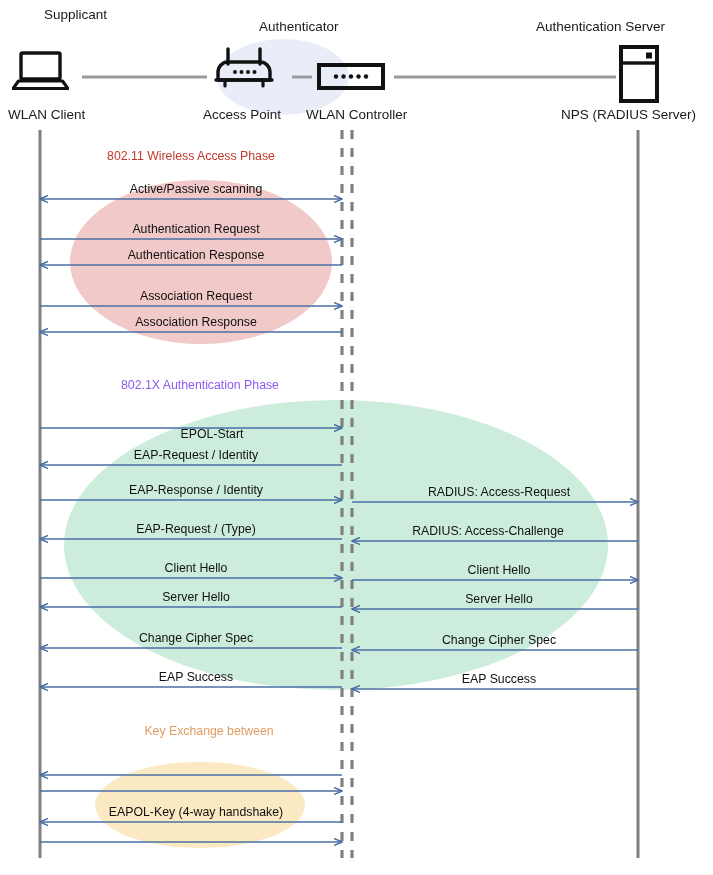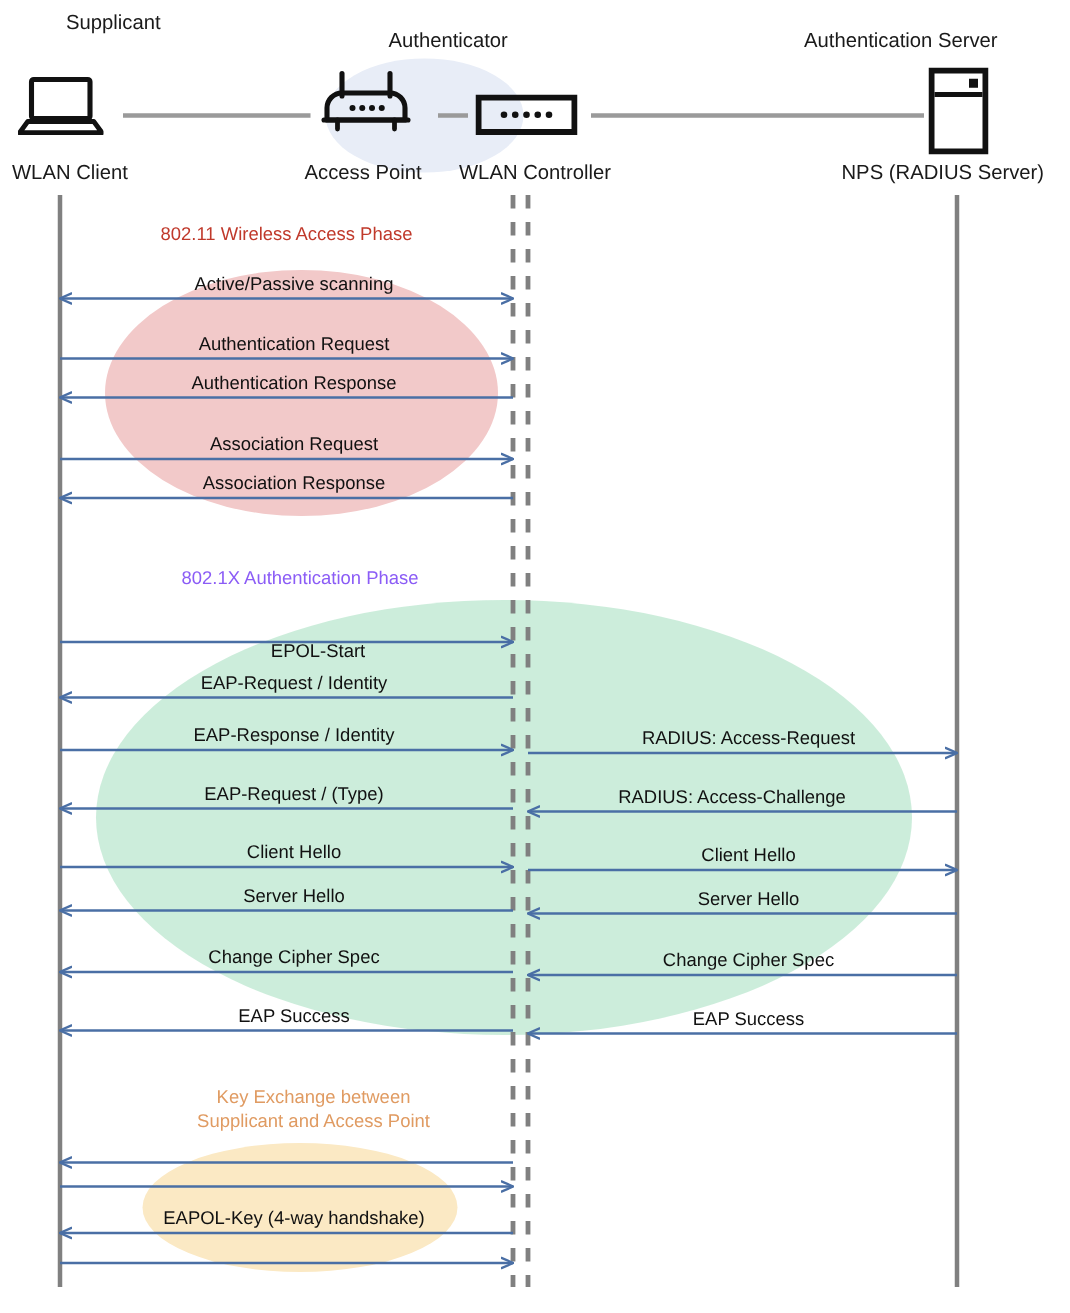--- a/index.html
+++ b/index.html
@@ -167,21 +167,20 @@
   <div class="node-sublabel" style="left:561px; top:108px;">NPS (RADIUS Server)</div>
 
   <div class="phase-label" style="left:191px; top:148px; color:#C0392B;">
     <div>802.11 Wireless Access Phase</div>
   </div>
   <div class="phase-label" style="left:200px; top:377px; color:#8b5cf6;">
     <div>802.1X Authentication Phase</div>
   </div>
   <div class="phase-label" style="left:185px; top:723px; color:#E09B62;margin-left:24px;">
     <div>Key Exchange between</div>
-    <div>Supplicant and Access Point</div>
   </div>
 
   <div id="msg-label-layer">
       <div class="msg-label" style="left: 196px; top: 183px;">Active/Passive scanning</div>
       <div class="msg-label" style="left: 196px; top: 223px;">Authentication Request</div>
       <div class="msg-label" style="left: 196px; top: 249px;">Authentication Response</div>
       <div class="msg-label" style="left: 196px; top: 290px;">Association Request</div>
       <div class="msg-label" style="left: 196px; top: 316px;">Association Response</div>
       <div class="msg-label" style="left: 196px; top: 428px; margin-left: 16px;">EPOL-Start</div>
       <div class="msg-label" style="left: 196px; top: 449px;">EAP-Request / Identity</div>

